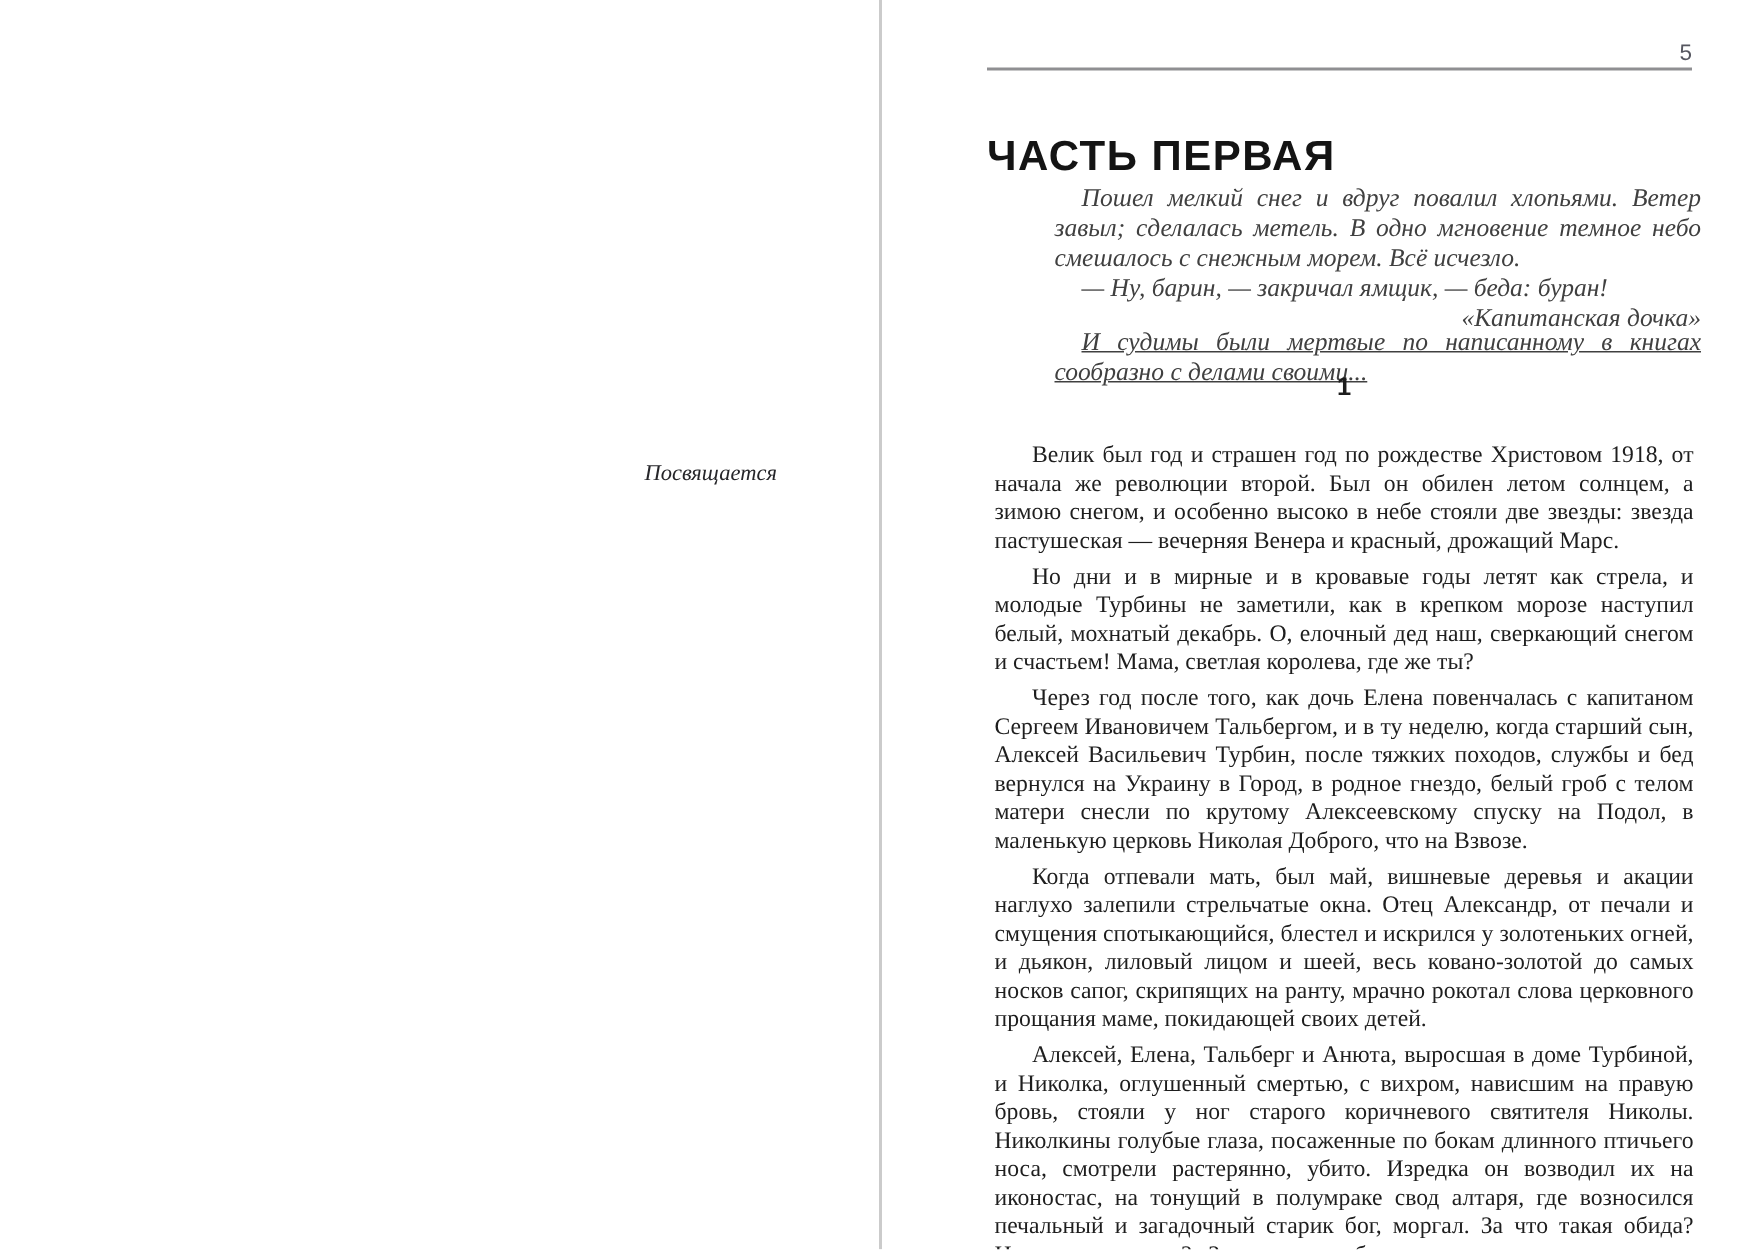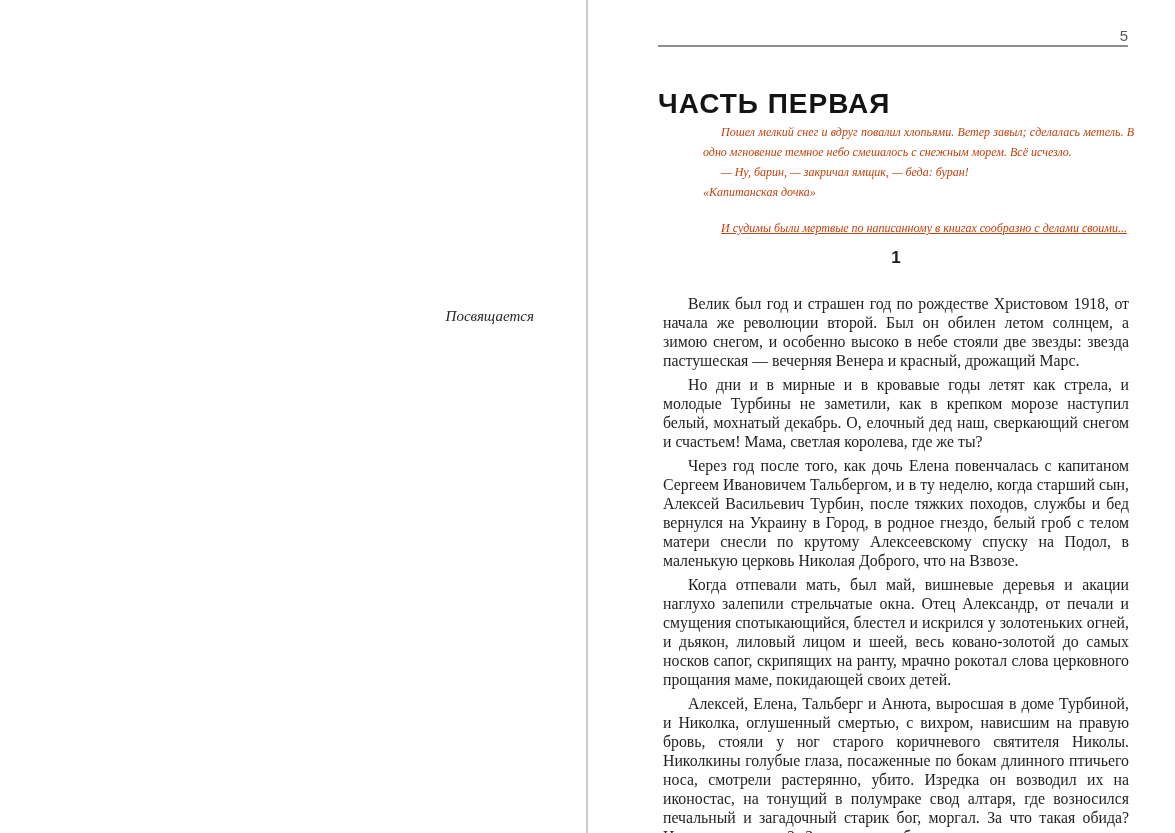--- a/index.html
+++ b/index.html
@@ -35,21 +35,20 @@
   .dedication {
     position: absolute;
     left: 0;
     top: 305px;
     width: 518px;
     text-align: right;
     font-style: italic;
     font-size: 15px;
     line-height: 23px;
     color: #26262a;
-    padding-left: 16px;
   }
   
   .right-page {
     position: absolute;
     left: 588px;
     top: 0;
     width: 587px;
     height: 833px;
   }
   .page-column {
@@ -88,29 +87,29 @@
     font-size: 28px;
     letter-spacing: 1px;
     color: #141414;
   }
   .epigraph {
     position: absolute;
     left: 45px;
     width: 431px;
     text-align: justify;
     font-style: italic;
-    font-size: 12px;
+    font-size: 17px;
     line-height: 20px;
-    color: #c2410c;
+    color: #404040;
   }
   .epigraph-1 { top: 122px; }
   .epigraph-2 { top: 218px; text-decoration: underline; }
   .epigraph p { margin: 0; text-indent: 18px; }
   .epigraph .epigraph-source {
-    text-align: left;
+    text-align: right;
     text-indent: 0;
   }
   .chapter-number {
     position: absolute;
     top: 248px;
     left: 0;
     width: 100%;
     text-align: center;
     font-family: "Liberation Sans", sans-serif;
     font-weight: bold;

